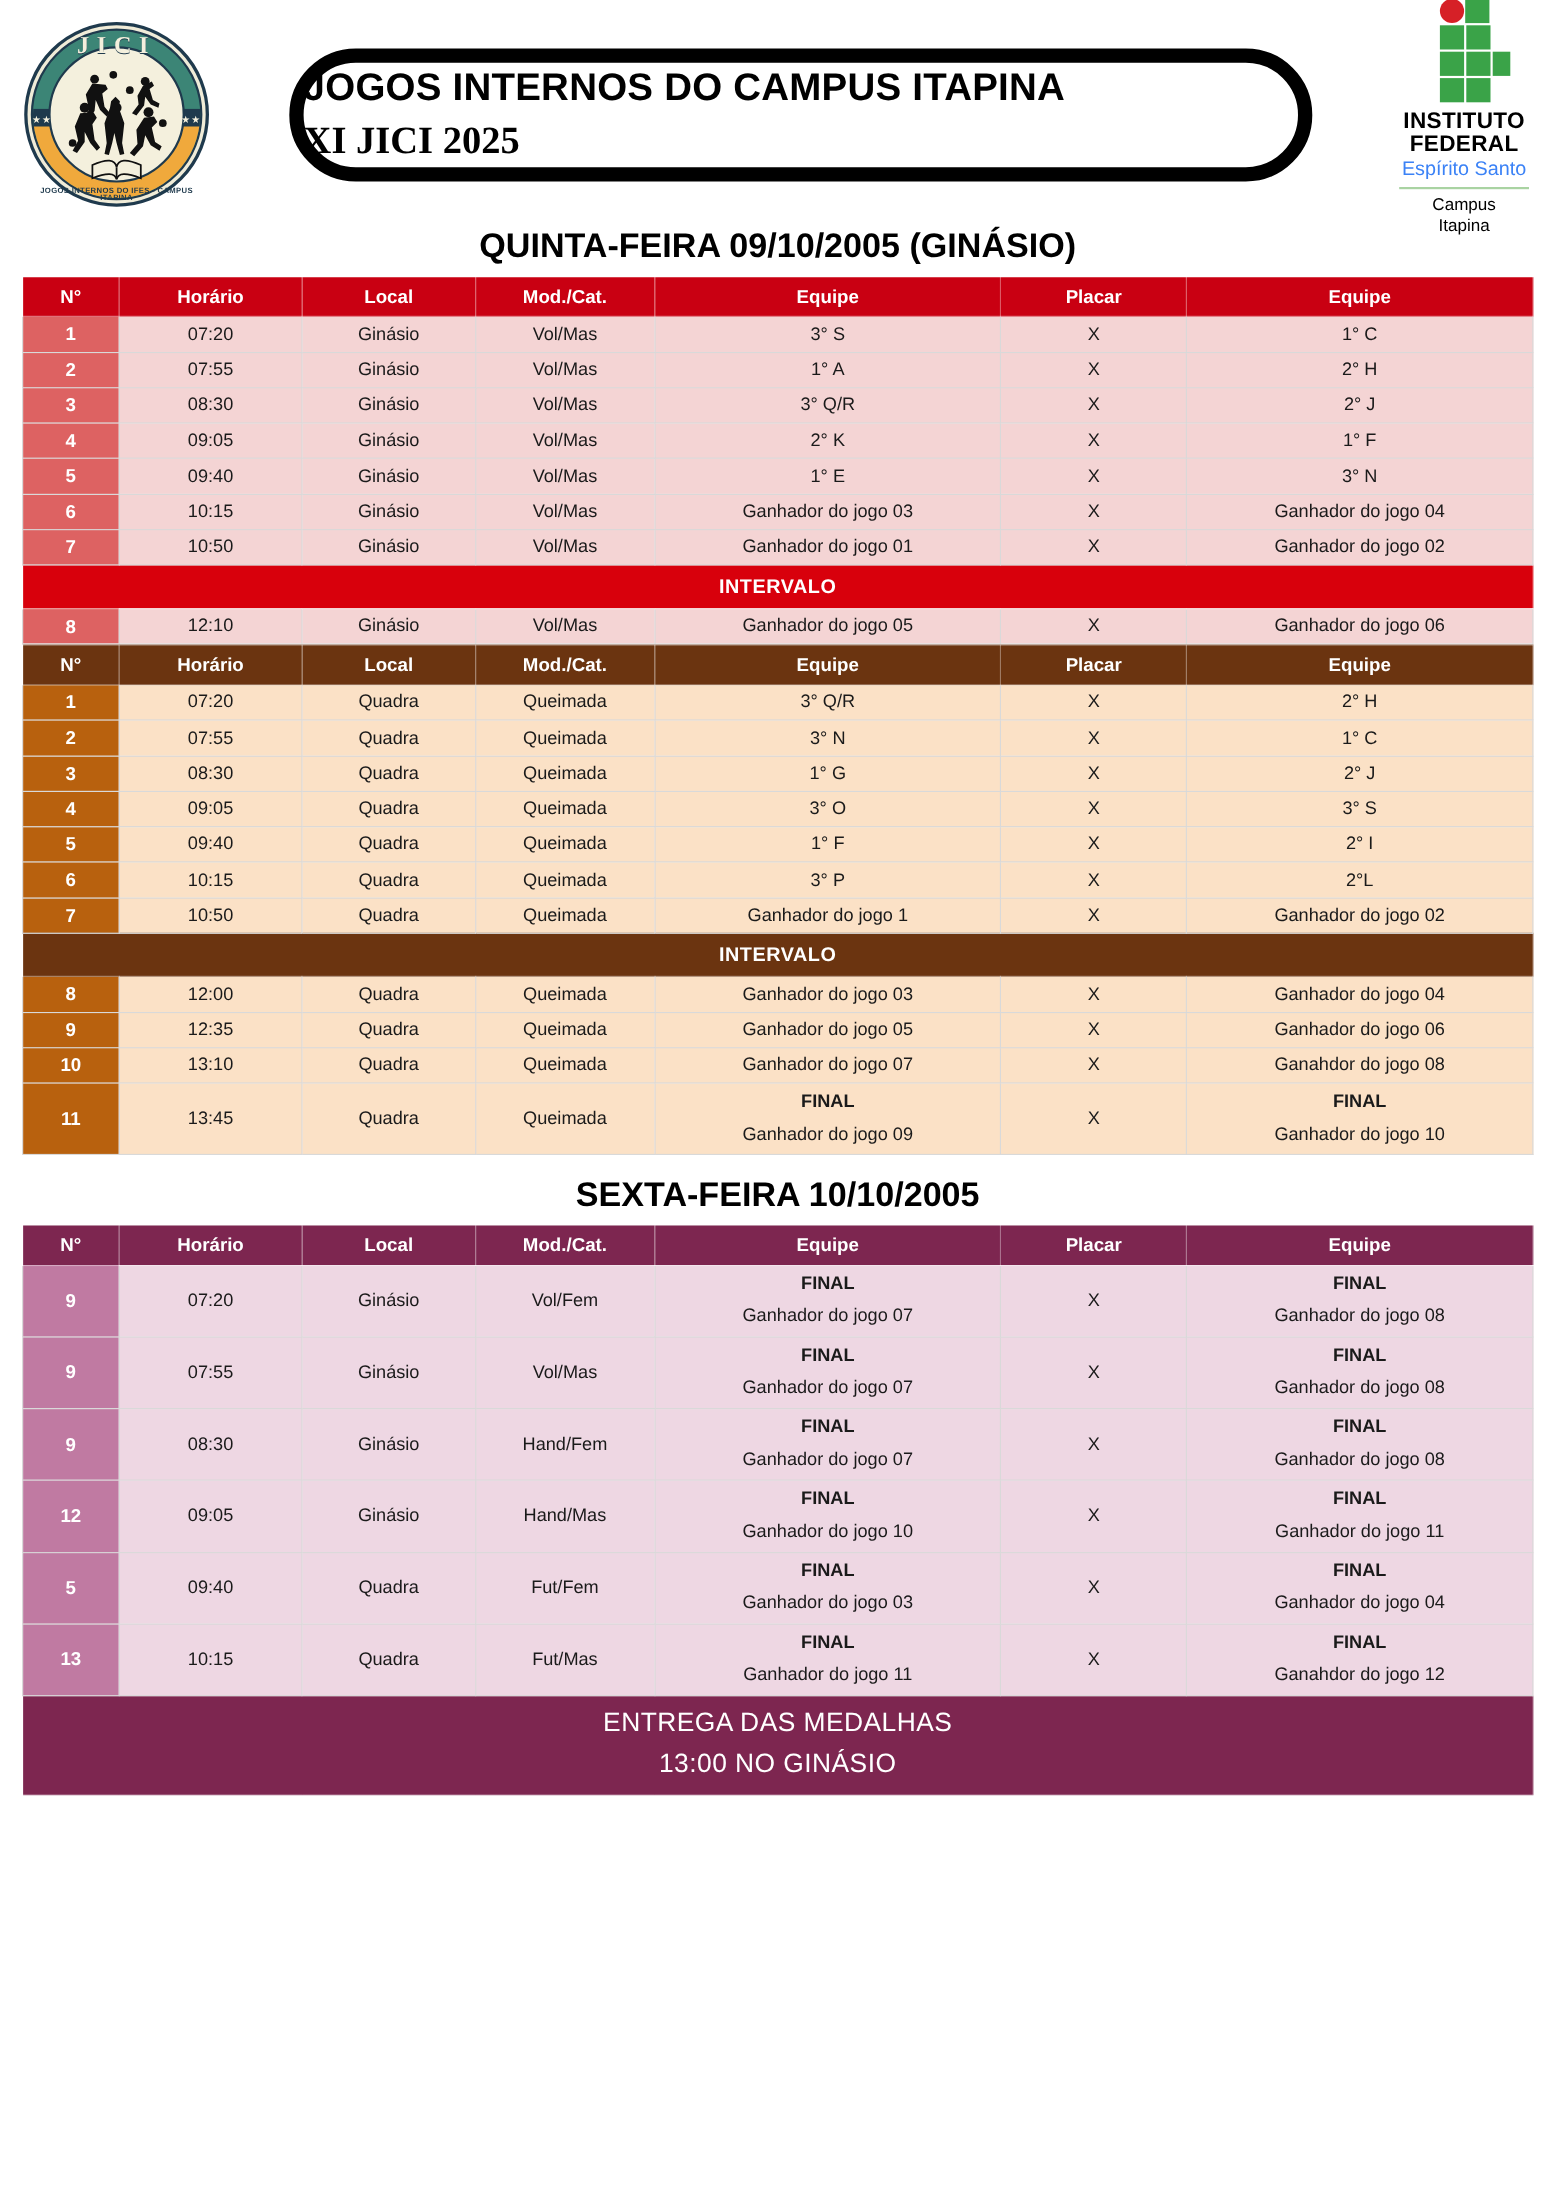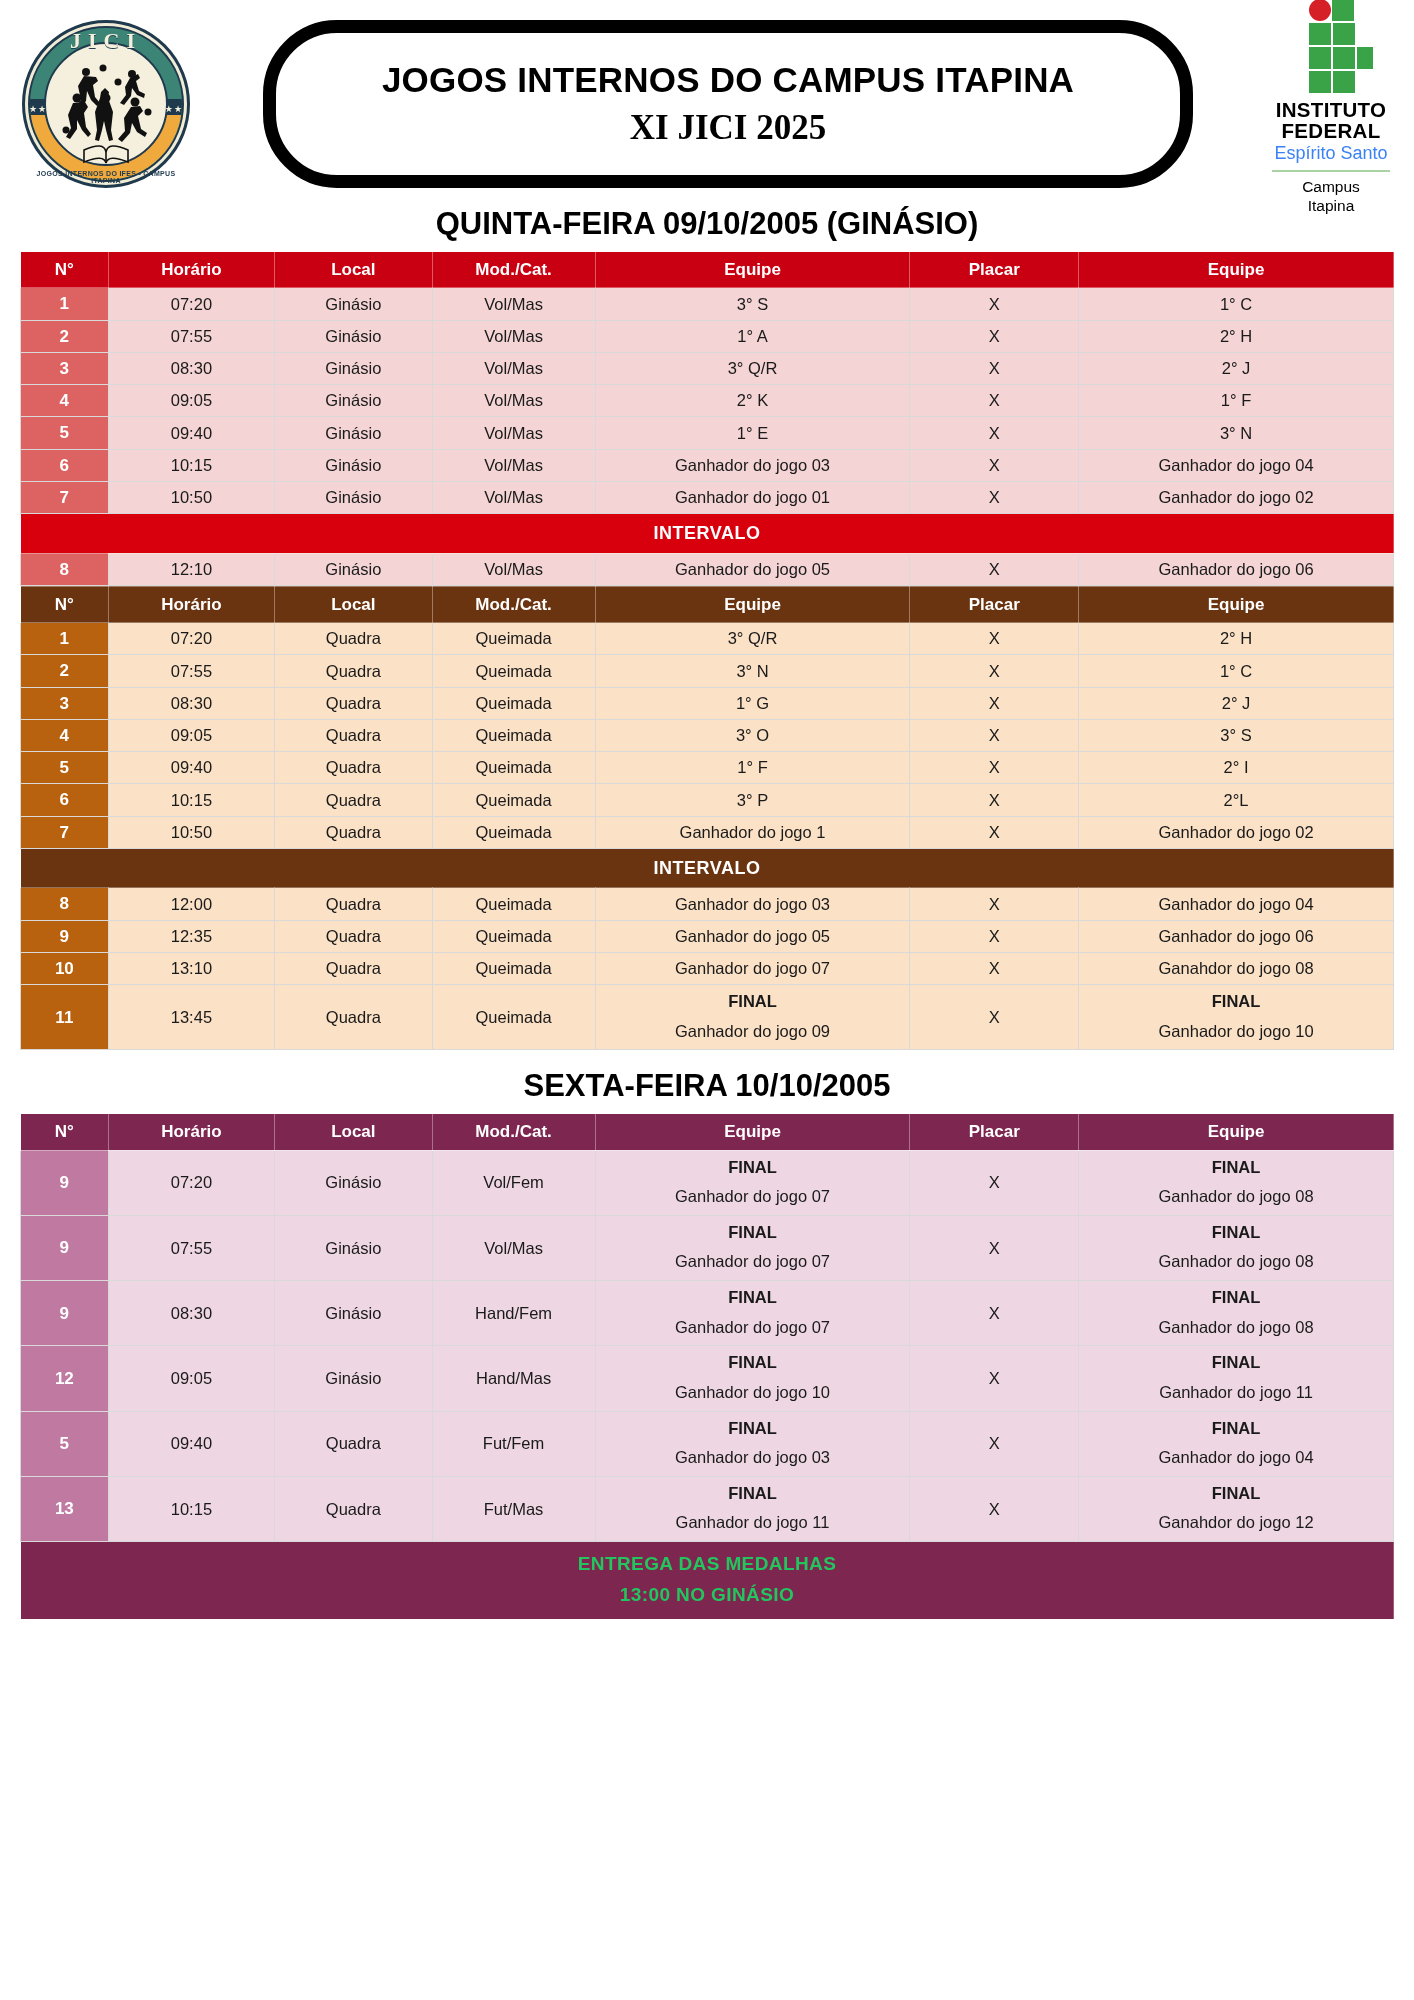--- a/index.html
+++ b/index.html
@@ -97,27 +97,27 @@
     z-index: 6;
     letter-spacing: .3px;
   }
   .jici-svg { position: absolute; inset: 0; z-index: 4; }
 
   
   .title-pill {
     flex: 0 0 auto;
     margin-left: 24px;
     width: 930px;
-    height: 168px;
+    height: 121px;
     border: 13px solid #000000;
     border-radius: 74px;
     background: #ffffff;
     display: flex;
     flex-direction: column;
-    align-items: center;
+    align-items: flex-start;
     justify-content: center;
   }
   .title-line1 {
     font-size: 35px;
     font-weight: bold;
     color: #000;
     letter-spacing: .2px;
     white-space: nowrap;
   }
   .title-line2 {
@@ -223,23 +223,23 @@
   .theme-brown td.numcell { background: #b8610e; }
   .theme-brown tbody td { background: #fbe1c6; }
   .theme-brown tr.interval td { background: #6b3410; }
 
   
   .theme-plum thead th { background: #7d2650; }
   .theme-plum td.numcell { background: #c07aa2; }
   .theme-plum tbody td { background: #eed7e3; }
   .theme-plum tr.footer-band td {
     background: #7d2650;
-    color: #22c55e;
-    font-weight: bold;
-    font-size: 19px;
+    color: #ffffff;
+    font-weight: normal;
+    font-size: 24px;
     padding: 10px 2px 12px;
     letter-spacing: .4px;
     border-color: rgba(255,255,255,.25);
   }
   .footer-l1 { display: block; }
   .footer-l2 { display: block; margin-top: 7px; }
 </style>
 </head>
 <body>
 

